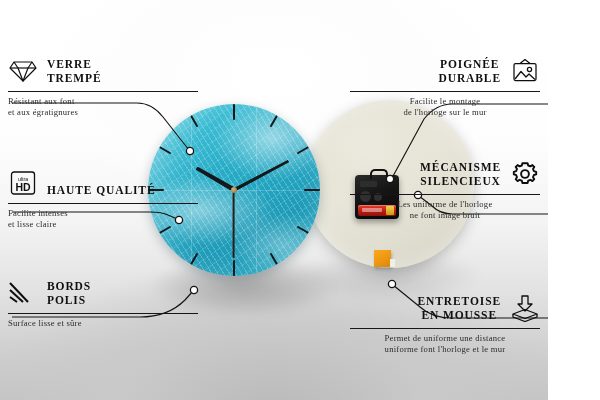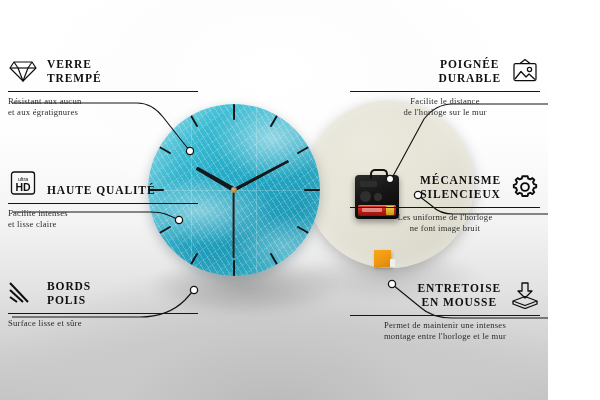--- a/index.html
+++ b/index.html
@@ -103,22 +103,22 @@
   .rule{height:1px;background:#15151a;margin:5px 0 4px 0;}
   .desc{
     font-family:"Liberation Serif", serif;
     font-size:8.6px;line-height:11.4px;color:#2b2b2b;letter-spacing:.25px;
   }
   
   #feat-verre{top:56px;}
   #feat-impression{top:168px;}
   #feat-bords{top:278px;}
   #feat-poignee{top:56px;}
-  #feat-mecanisme{top:172px;}
-  #feat-entretoise{top:280px;}
+  #feat-mecanisme{top:159px;}
+  #feat-entretoise{top:293px;}
 
   
   #connectors{position:absolute;left:0;top:0;width:600px;height:400px;pointer-events:none;}
 </style>
 </head>
 <body>
 
 <div id="stage">
 
   <div class="floor-shadow" id="shadow-front"></div>
@@ -218,21 +218,21 @@
           </g>
         </svg>
       </span>
       <span class="title">
         <span>VERRE</span><br>
         <span>TREMPÉ</span>
       </span>
     </div>
     <div class="rule"></div>
     <div class="desc">
-      <span>Résistant aux aucun</span><br>
+      <span>Résistant aux font</span><br>
       <span>et aux égratignures</span>
     </div>
   </div>
 
   <div class="feature left" id="feat-impression">
     <div class="head">
       <span class="icon">
         <svg width="28" height="26" viewBox="0 0 28 26">
           <rect x="2.5" y="2" width="23" height="22" rx="2.5" fill="none" stroke="#0e0e0e" stroke-width="1.3"></rect>
           <text x="14" y="11" font-family="Liberation Sans, sans-serif" font-size="5.2" text-anchor="middle" fill="#0e0e0e">ultra</text>
@@ -285,21 +285,21 @@
           </g>
         </svg>
       </span>
       <span class="title">
         <span>POIGNÉE</span><br>
         <span>DURABLE</span>
       </span>
     </div>
     <div class="rule"></div>
     <div class="desc">
-      <span>Facilite le distance</span><br>
+      <span>Facilite le montage</span><br>
       <span>de l'horloge sur le mur</span>
     </div>
   </div>
 
   <div class="feature right" id="feat-mecanisme">
     <div class="head">
       <span class="icon">
         <svg width="28" height="28" viewBox="0 0 28 28">
           <g fill="none" stroke="#0e0e0e" stroke-width="1.9" stroke-linejoin="round">
             <path d="M14,3.2 l2.6,0 0.6,2.3 2.2,0.9 2-1.3 1.9,1.9 -1.3,2 0.9,2.2 2.3,0.6 0,2.6 -2.3,0.6 -0.9,2.2 1.3,2 -1.9,1.9 -2-1.3 -2.2,0.9 -0.6,2.3 -2.6,0 -2.6,0 -0.6-2.3 -2.2-0.9 -2,1.3 -1.9-1.9 1.3-2 -0.9-2.2 -2.3-0.6 0-2.6 2.3-0.6 0.9-2.2 -1.3-2 1.9-1.9 2,1.3 2.2-0.9 0.6-2.3 z"></path>
@@ -330,18 +330,18 @@
           </g>
         </svg>
       </span>
       <span class="title">
         <span>ENTRETOISE</span><br>
         <span>EN MOUSSE</span>
       </span>
     </div>
     <div class="rule"></div>
     <div class="desc">
-      <span>Permet de maintenir une intenses</span><br>
-      <span>montage entre l'horloge et le mur</span>
+      <span>Permet de uniforme une distance</span><br>
+      <span>uniforme font l'horloge et le mur</span>
     </div>
   </div>
 
 </div>
 
 </body></html>

